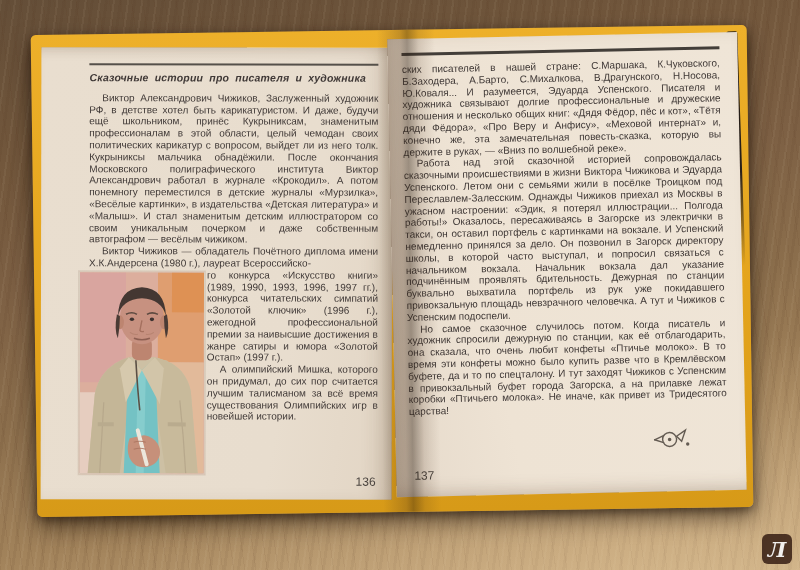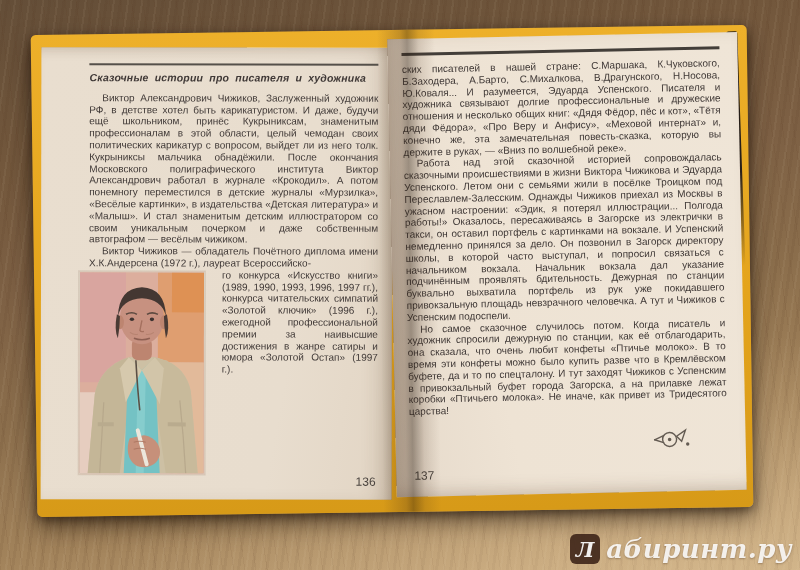--- a/index.html
+++ b/index.html
@@ -56,21 +56,21 @@
 
   .heading{
     font-weight:bold;font-style:italic;text-align:center;
     font-size:10.5px;letter-spacing:0.2px;word-spacing:3px;
     margin:0 12px 8px 0;
   }
 
   .page p{margin:0;text-align:justify;}
   .indent{text-indent:13px;}
 
-  .photo-row{display:flex;align-items:flex-start;gap:17px;margin-left:-10px;}
+  .photo-row{display:flex;align-items:flex-start;gap:2px;margin-left:-10px;}
   .photo-col{flex:1;min-width:0;}
 
   .author-photo{
     flex:0 0 124px;height:201px;margin-top:2px;
     border:1px solid #d9cfbf;box-shadow:0 0 0 1px rgba(120,100,80,0.15);
     overflow:hidden;background:#dcaf9e;
   }
   .author-photo svg{display:block;}
 
   .pagenum{position:absolute;font-size:12px;color:#4a443f;}
@@ -102,21 +102,21 @@
 
 <div class="scene">
 
   <div class="book">
     <div class="cover-dark-edge"></div>
 
     <div class="page page-left">
       <div class="rule"></div>
       <div class="heading">Сказочные истории про писателя и художника</div>
       <p class="indent">Виктор Александрович Чижиков, Заслуженный художник РФ, в детстве хотел быть карикатуристом. И даже, будучи ещё школьником, принёс Кукрыниксам, знаменитым профессионалам в этой области, целый чемодан своих политических карикатур с вопросом, выйдет ли из него толк. Кукрыниксы мальчика обнадёжили. После окончания Московского полиграфического института Виктор Александрович работал в журнале «Крокодил». А потом понемногу переместился в детские журналы «Мурзилка», «Весёлые картинки», в издательства «Детская литература» и «Малыш». И стал знаменитым детским иллюстратором со своим уникальным почерком и даже собственным автографом — весёлым чижиком.</p>
-      <p class="indent">Виктор Чижиков — обладатель Почётного диплома имени Х.К.Андерсена (1972 г.), лауреат Всероссийско-</p>
+      <p class="indent">Виктор Чижиков — обладатель Почётного диплома имени Х.К.Андерсена (1980 г.), лауреат Всероссийско-</p>
       <div class="photo-row">
         <div class="author-photo">
           <svg width="124" height="201" viewBox="0 0 124 201" xmlns="http://www.w3.org/2000/svg">
 
             <rect x="0" y="0" width="124" height="201" fill="#dcae9d"></rect>
             <rect x="0" y="0" width="46" height="110" fill="#d8a2a0" opacity="0.8"></rect>
             <rect x="78" y="0" width="46" height="90" fill="#e0975c" opacity="0.7"></rect>
             <rect x="92" y="0" width="32" height="40" fill="#dd8d4d" opacity="0.8"></rect>
             <rect x="0" y="120" width="40" height="81" fill="#e8d4c8" opacity="0.8"></rect>
             <rect x="90" y="90" width="34" height="111" fill="#e3bd9a" opacity="0.8"></rect>
@@ -156,20 +156,21 @@
             <path d="M54,170 Q60,168 66,170 M54,177 Q60,175 66,177" stroke="#a9735f" stroke-width="1" fill="none" opacity="0.8"></path>
 
             <path d="M24,130 Q22,165 20,201 M100,128 Q104,165 106,201" stroke="#b3a488" stroke-width="1.2" fill="none" opacity="0.8"></path>
 
             <rect x="88" y="150" width="18" height="4" fill="#b9ab8e"></rect>
             <rect x="18" y="150" width="16" height="4" fill="#b9ab8e"></rect>
           </svg>
         </div>
         <div class="photo-col">
           <p>го конкурса «Искусство книги» (1989, 1990, 1993, 1996, 1997 гг.), конкурса читательских симпатий «Золотой ключик» (1996 г.), ежегодной профессиональной премии за наивысшие достижения в жанре сатиры и юмора «Золотой Остап» (1997 г.).</p>
+          <p class="indent">А олимпийский Мишка, которого он придумал, до сих пор считается лучшим талисманом за всё время существования Олимпийских игр в новейшей истории.</p>
         </div>
       </div>
       <div class="pagenum pagenum-left">136</div>
     </div>
 
     <div class="page page-right">
       <div class="rule"></div>
       <p>ских писателей в нашей стране: С.Маршака, К.Чуковского, Б.Заходера, А.Барто, С.Михалкова, В.Драгунского, Н.Носова, Ю.Коваля... И разумеется, Эдуарда Успенского. Писателя и художника связывают долгие профессиональные и дружеские отношения и несколько общих книг: «Дядя Фёдор, пёс и кот», «Тётя дяди Фёдора», «Про Веру и Анфису», «Меховой интернат» и, конечно же, эта замечательная повесть-сказка, которую вы держите в руках, — «Вниз по волшебной реке».</p>
       <p class="indent">Работа над этой сказочной историей сопровождалась сказочными происшествиями в жизни Виктора Чижикова и Эдуарда Успенского. Летом они с семьями жили в посёлке Троицком под Переславлем-Залесским. Однажды Чижиков приехал из Москвы в ужасном настроении: «Эдик, я потерял иллюстрации... Полгода работы!» Оказалось, пересаживаясь в Загорске из электрички в такси, он оставил портфель с картинками на вокзале. И Успенский немедленно принялся за дело. Он позвонил в Загорск директору школы, в которой часто выступал, и попросил связаться с начальником вокзала. Начальник вокзала дал указание подчинённым проявлять бдительность. Дежурная по станции буквально выхватила портфель из рук уже покидавшего привокзальную площадь невзрачного человечка. А тут и Чижиков с Успенским подоспели.</p>
       <p class="indent">Но самое сказочное случилось потом. Когда писатель и художник спросили дежурную по станции, как её отблагодарить, она сказала, что очень любит конфеты «Птичье молоко». В то время эти конфеты можно было купить разве что в Кремлёвском буфете, да и то по спецталону. И тут заходят Чижиков с Успенским в привокзальный буфет города Загорска, а на прилавке лежат коробки «Птичьего молока». Не иначе, как привет из Тридесятого царства!</p>
@@ -186,16 +187,15 @@
         </svg>
       </div>
       <div class="pagenum pagenum-right">137</div>
     </div>
 
     <div class="gutter-shadow"></div>
   </div>
 
   <div class="watermark">
     <div class="wm-badge">Л</div>
-    <div class="wm-text">абиринт.ру</div>
   </div>
 
 </div>
 
 </body></html>

